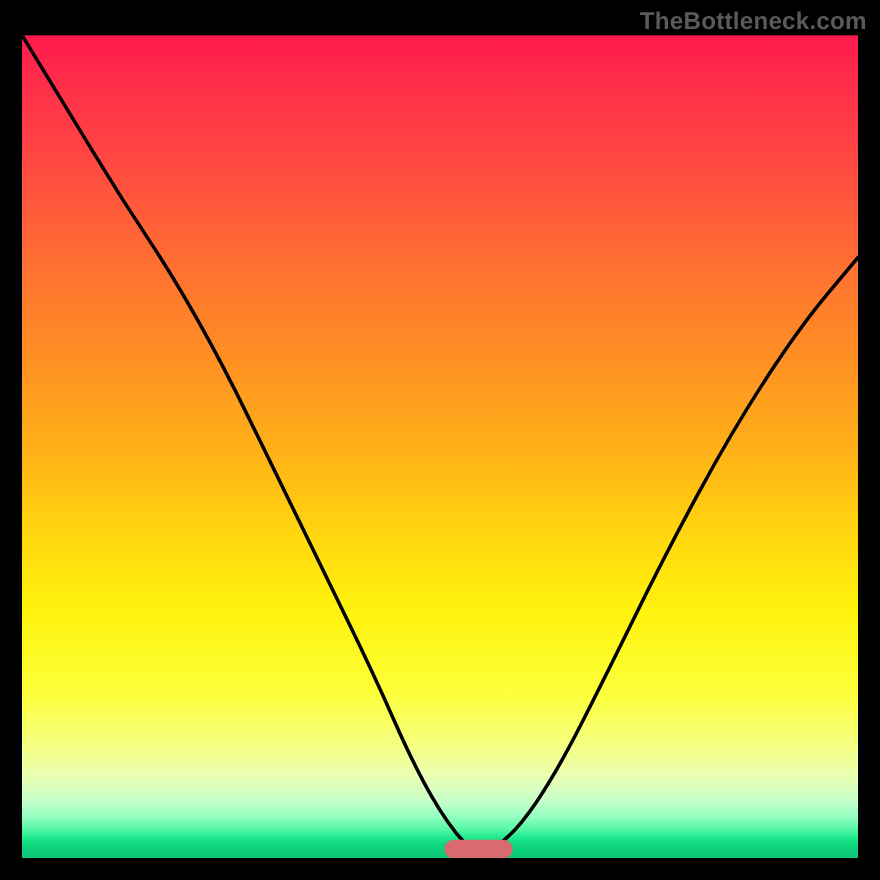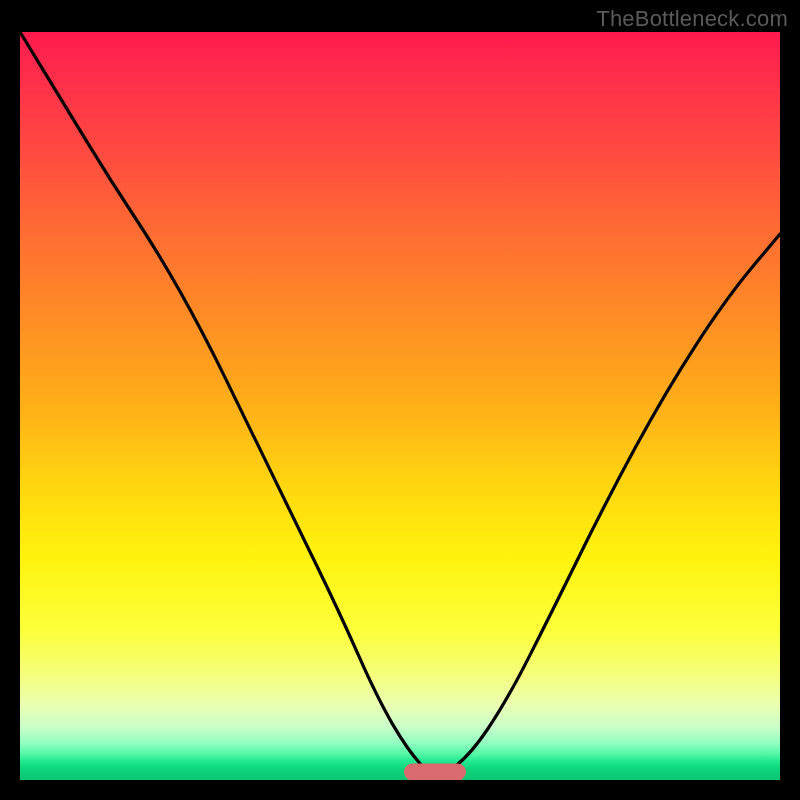--- a/index.html
+++ b/index.html
@@ -16,21 +16,21 @@
     width: 800px;
     height: 800px;
     background: #000;
   }
   .watermark {
     position: absolute;
     top: 6px;
     right: 12px;
     color: #5a5a5a;
     font-size: 22px;
-    font-weight: 400;
+    font-weight: 700;
     letter-spacing: 0.2px;
     user-select: none;
   }
   .plot {
     position: absolute;
     left: 20px;
     top: 32px;
     width: 760px;
     height: 748px;
     overflow: hidden;

